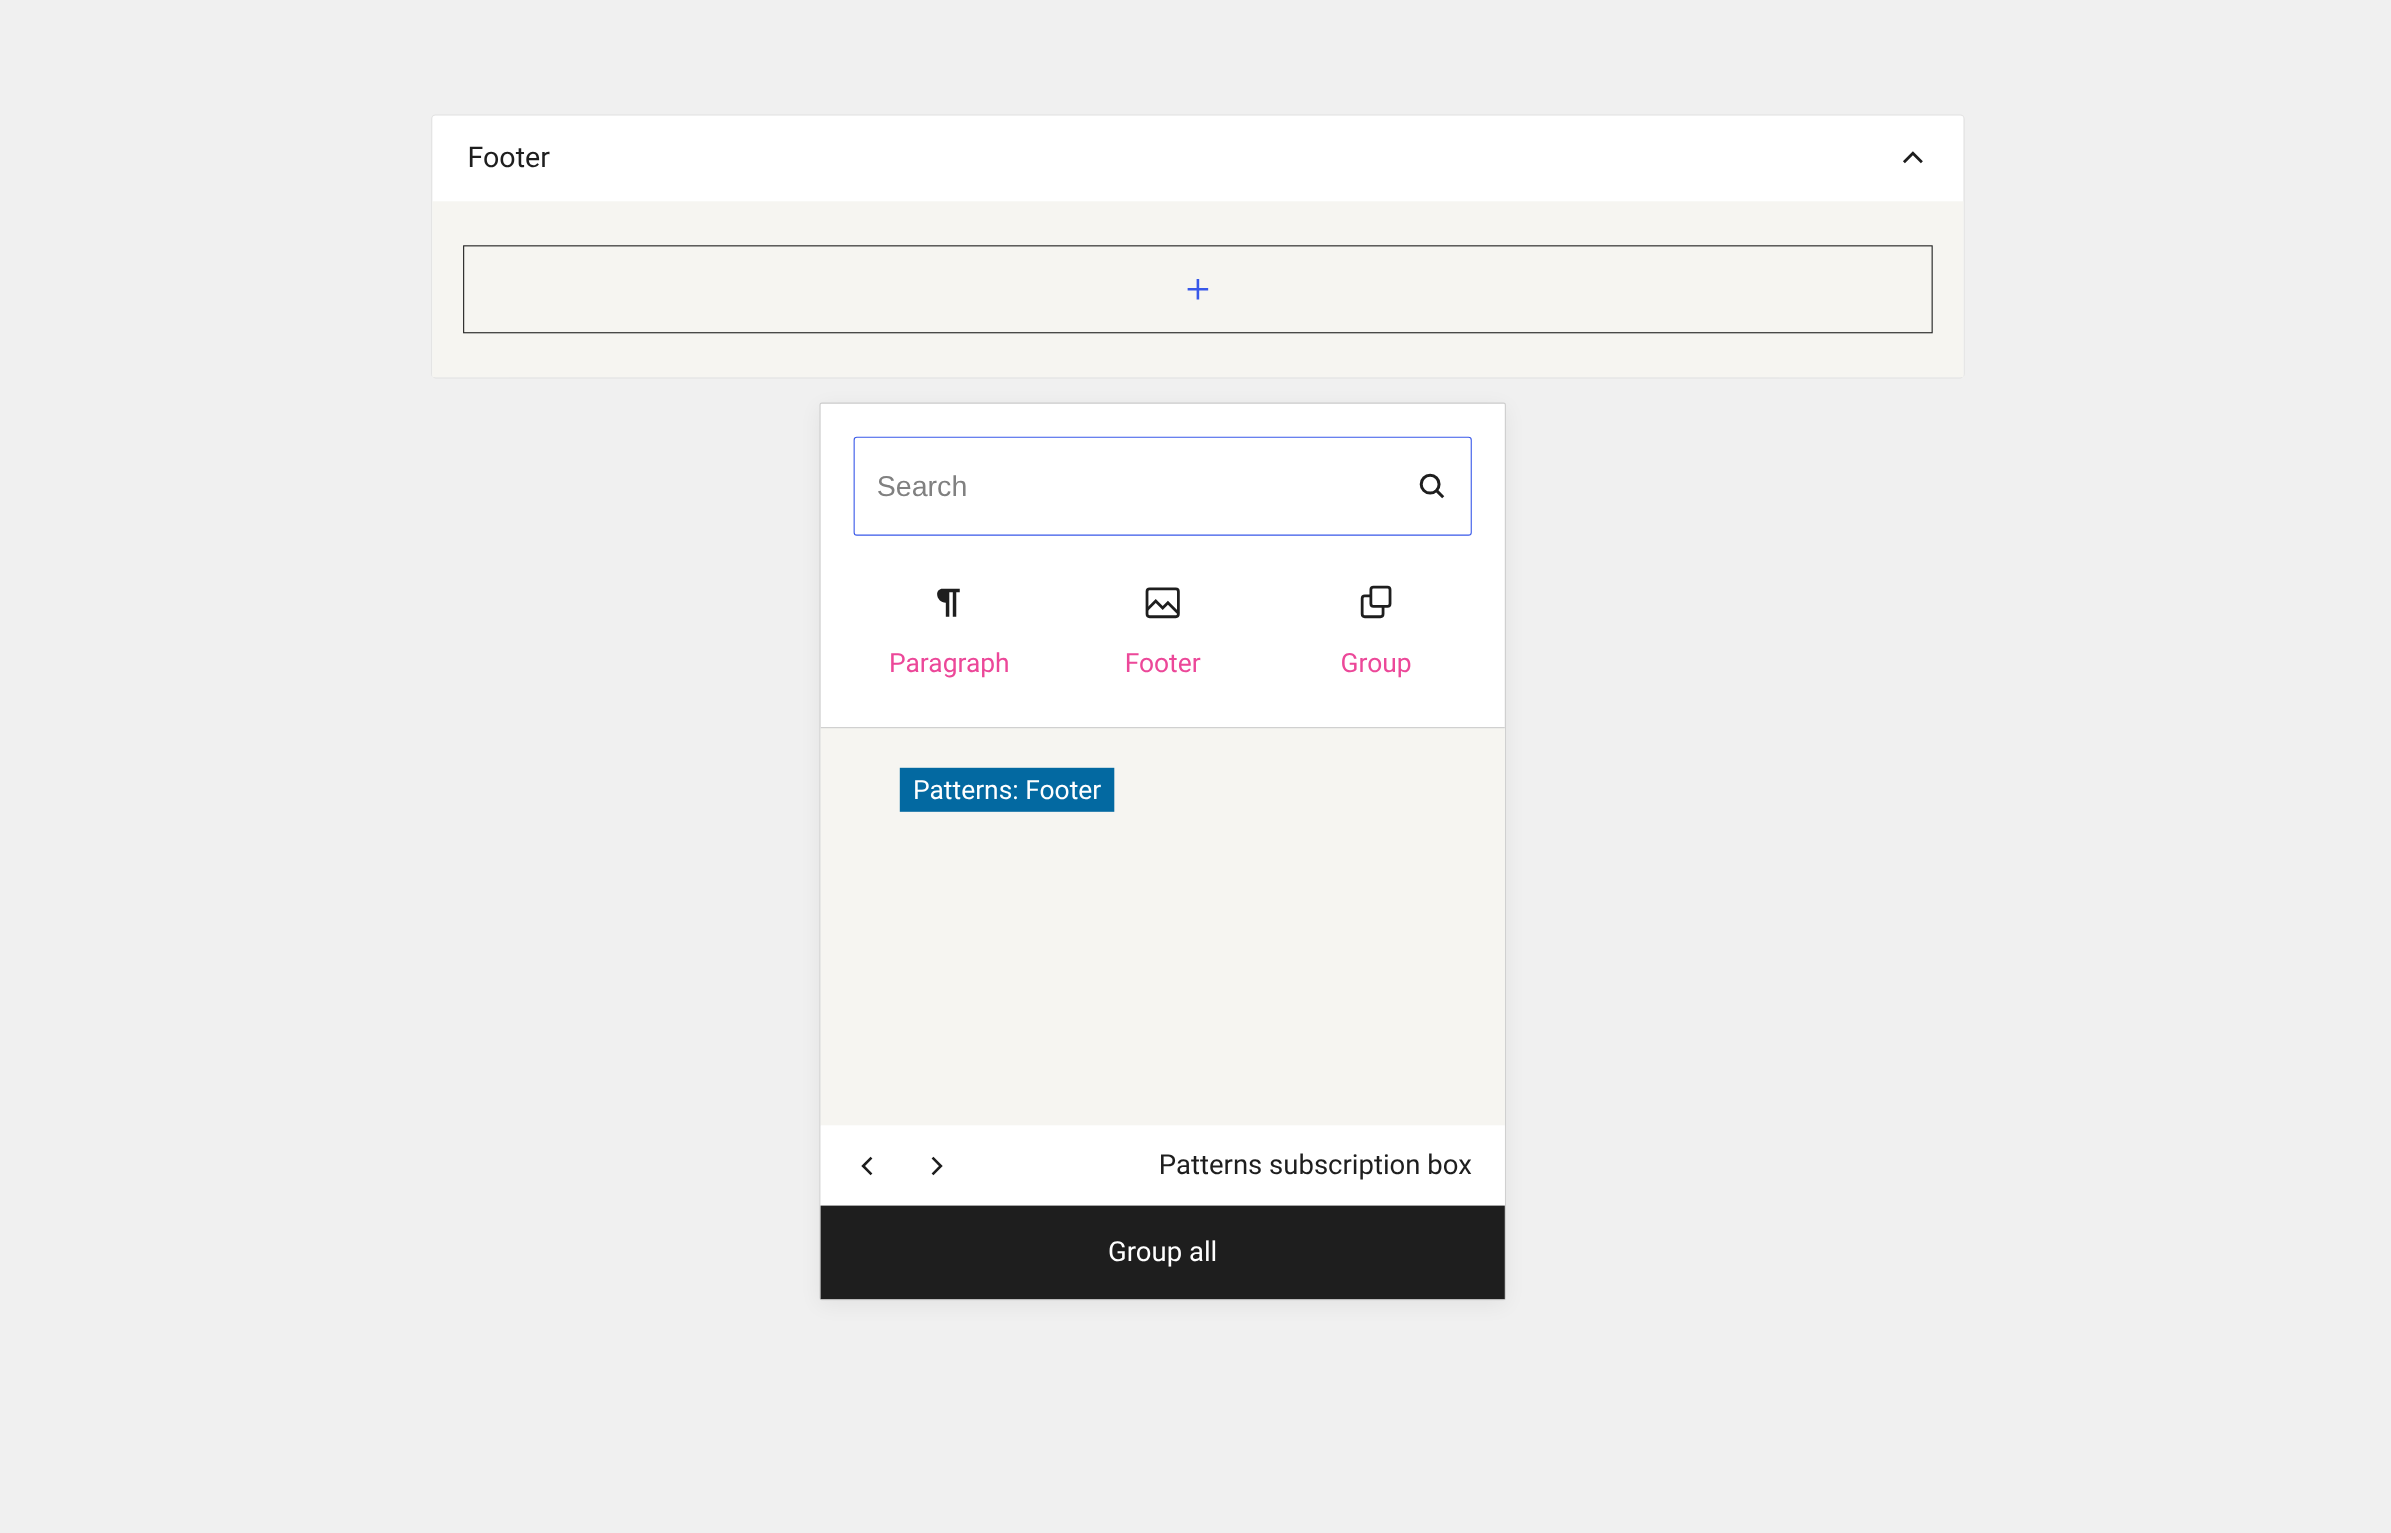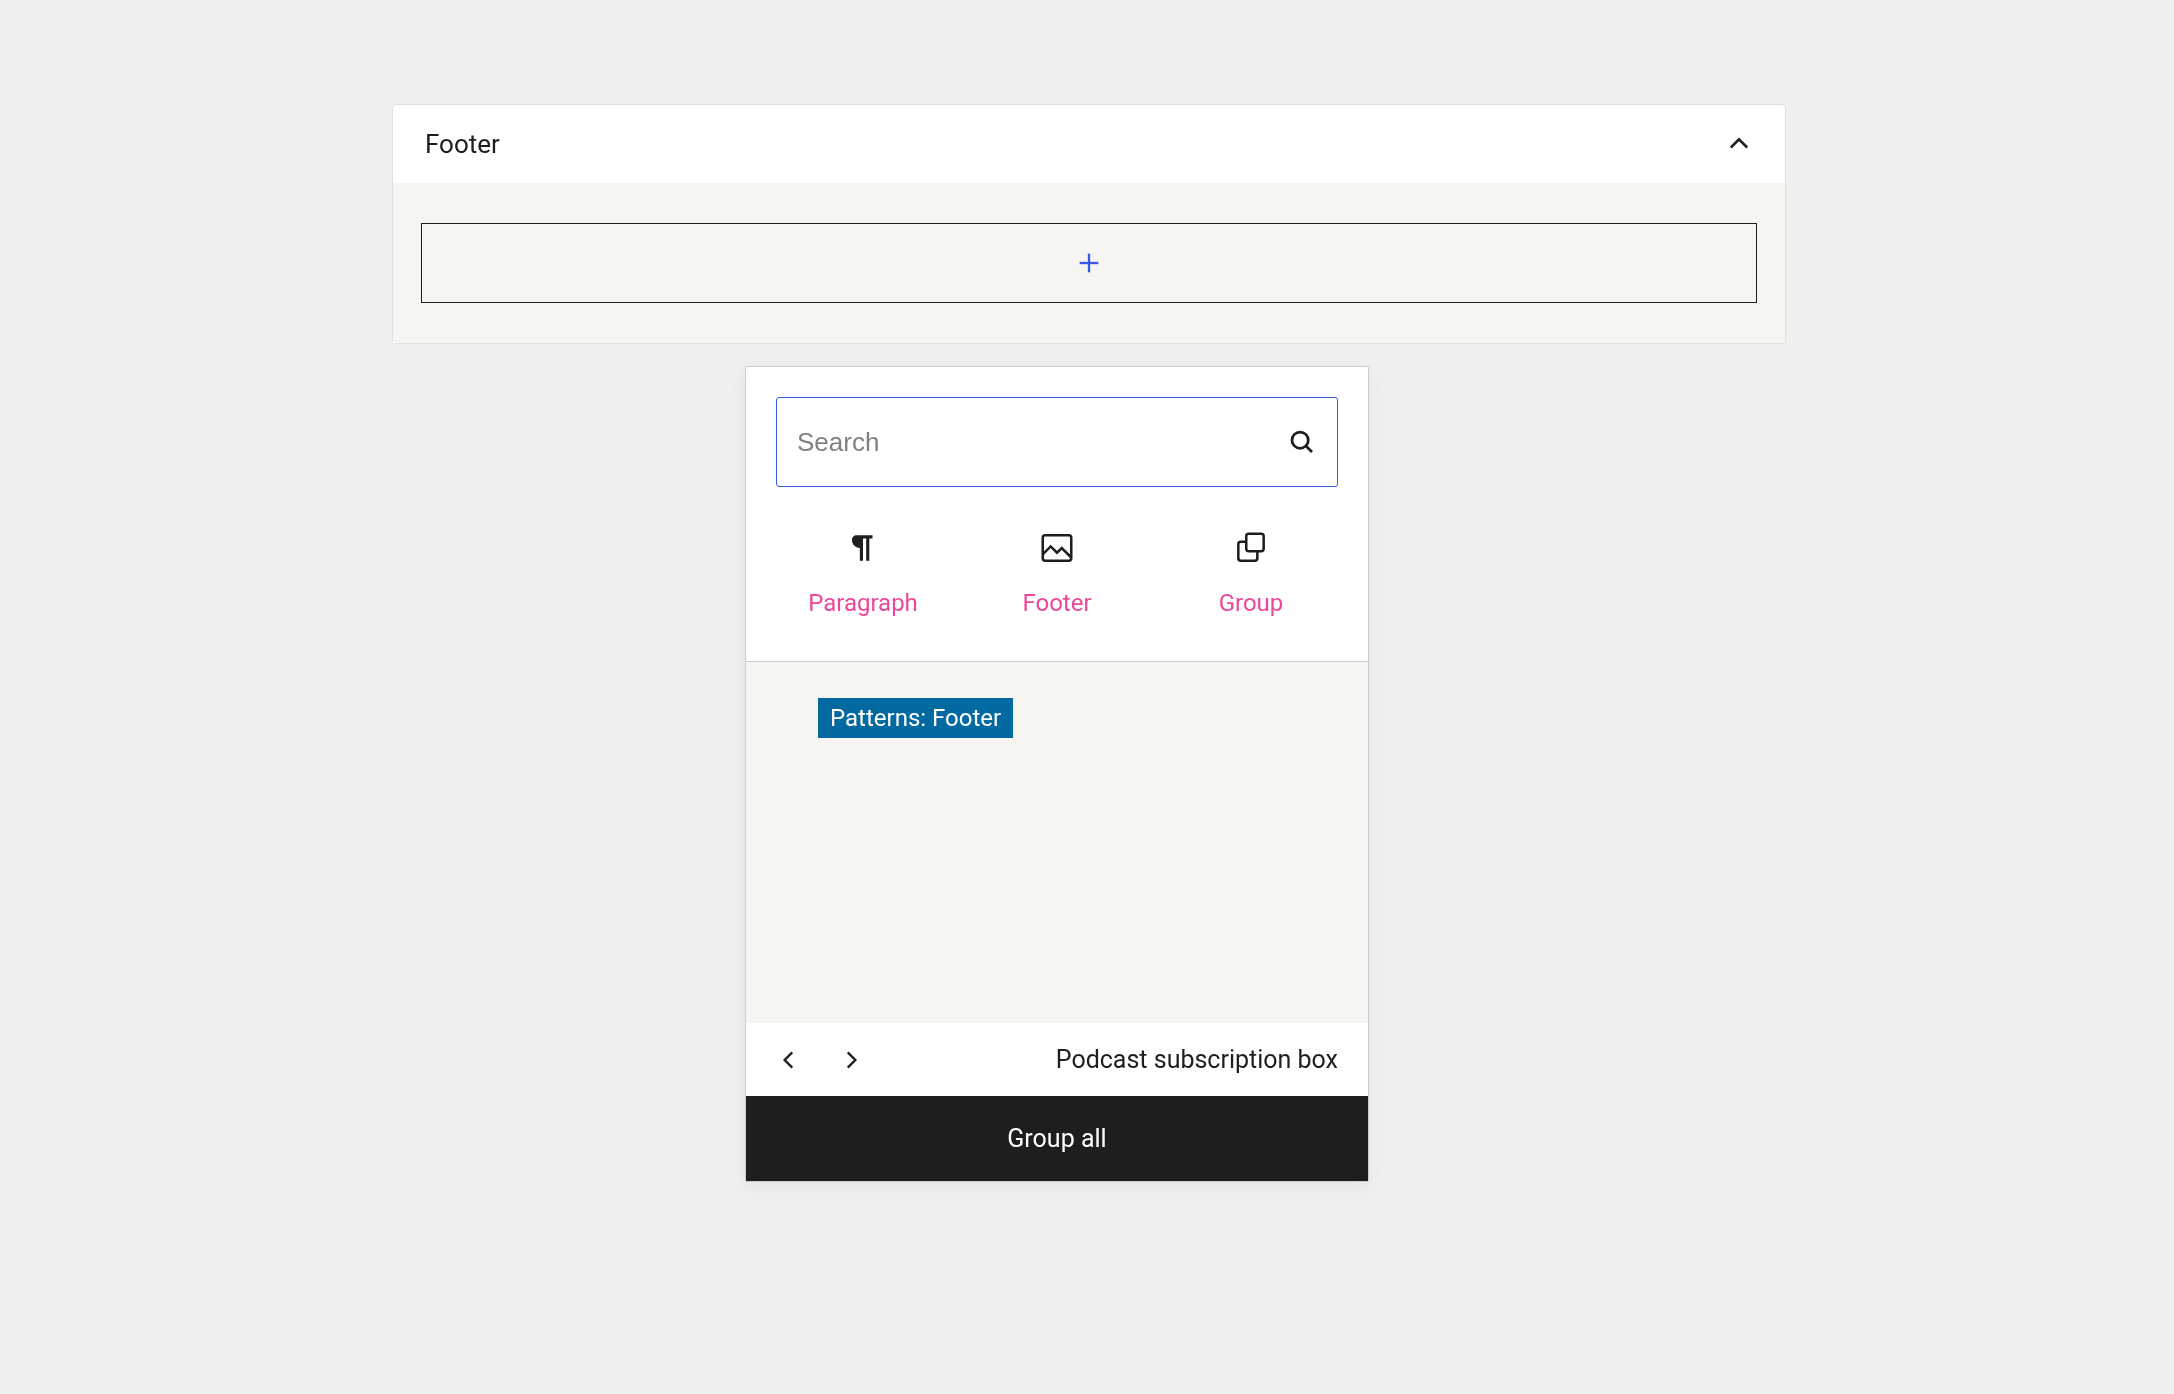--- a/index.html
+++ b/index.html
@@ -214,17 +214,17 @@
 
   <div class="pattern-nav">
     <div class="nav-arrows">
       <svg class="nav-arrow" viewBox="0 0 24 24" fill="none" stroke="currentColor" stroke-width="2.2">
         <polyline points="15 5 8 12 15 19"></polyline>
       </svg>
       <svg class="nav-arrow" viewBox="0 0 24 24" fill="none" stroke="currentColor" stroke-width="2.2">
         <polyline points="9 5 16 12 9 19"></polyline>
       </svg>
     </div>
-    <span class="pattern-title">Podcast subscription box</span>
+    <span class="pattern-title">Patterns subscription box</span>
   </div>
 
   <div class="browse-all">Group all</div>
 </div>
 
 </body></html>

